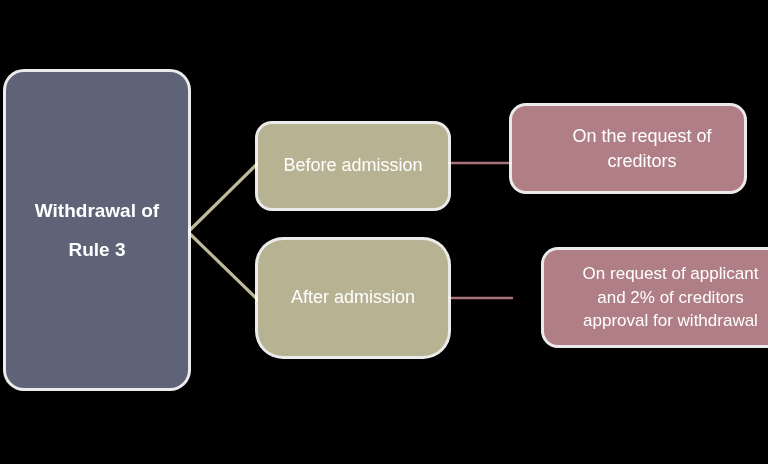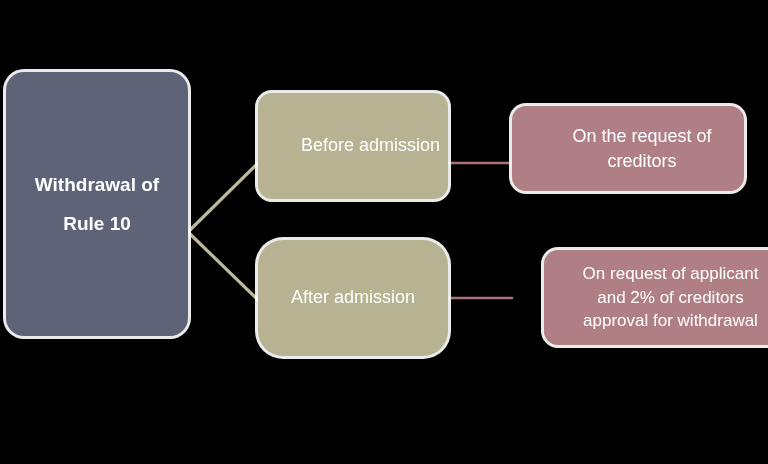--- a/index.html
+++ b/index.html
@@ -40,42 +40,41 @@
   .node-inner {
     width: 100%;
     padding: 0 8px;
     box-sizing: border-box;
   }
   
   #node-root {
     left: 6px;
     top: 72px;
     width: 182px;
-    height: 264px;
+    height: 316px;
     background: #5f6377;
     border-radius: 18px;
     font-weight: bold;
     font-size: 19px;
     line-height: 1.32;
   }
   #node-root .line-gap {
     height: 14px;
   }
   
   .node-stage {
     background: #b6b292;
     font-size: 18px;
     line-height: 1.3;
   }
   #node-before {
     left: 258px;
-    top: 93px;
+    top: 124px;
     width: 190px;
-    height: 106px;
-    text-align: right;
+    height: 84px;
   }
   #node-after {
     left: 258px;
     top: 240px;
     width: 190px;
     height: 116px;
     border-radius: 25px;
   }
   
   .node-outcome {
@@ -109,21 +108,21 @@
     <line x1="188" y1="232" x2="258" y2="163" stroke="#bfb99b" stroke-width="3.2" stroke-linecap="round"></line>
     <line x1="188" y1="232" x2="258" y2="300" stroke="#bfb99b" stroke-width="3.2" stroke-linecap="round"></line>
     <line x1="448" y1="163" x2="512" y2="163" stroke="#a9737c" stroke-width="2.4" stroke-linecap="round"></line>
     <line x1="448" y1="298" x2="512" y2="298" stroke="#a9737c" stroke-width="2.4" stroke-linecap="round"></line>
   </svg>
 
   <div class="node" id="node-root">
     <div class="node-inner">
       <div>Withdrawal of</div>
       <div class="line-gap"></div>
-      <div>Rule 10</div>
+      <div>Rule 3</div>
     </div>
   </div>
 
   <div class="node node-stage" id="node-before">
     <div class="node-inner">
       <div>Before admission</div>
     </div>
   </div>
 
   <div class="node node-stage" id="node-after">

